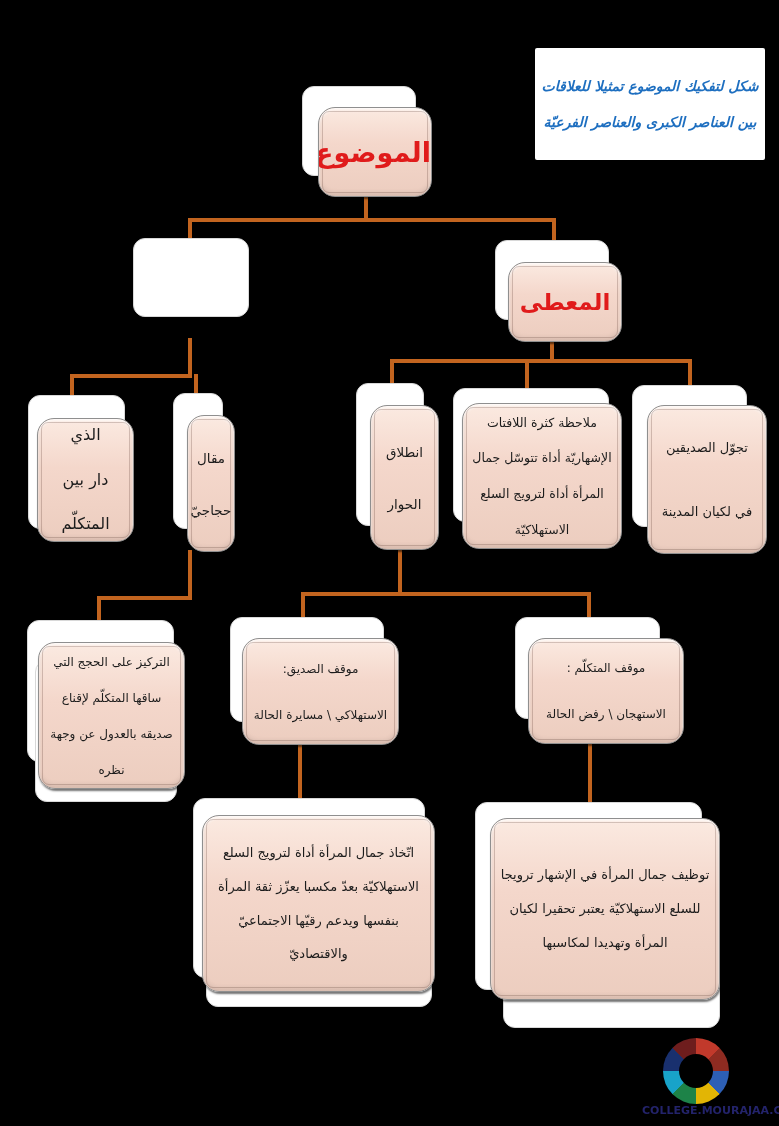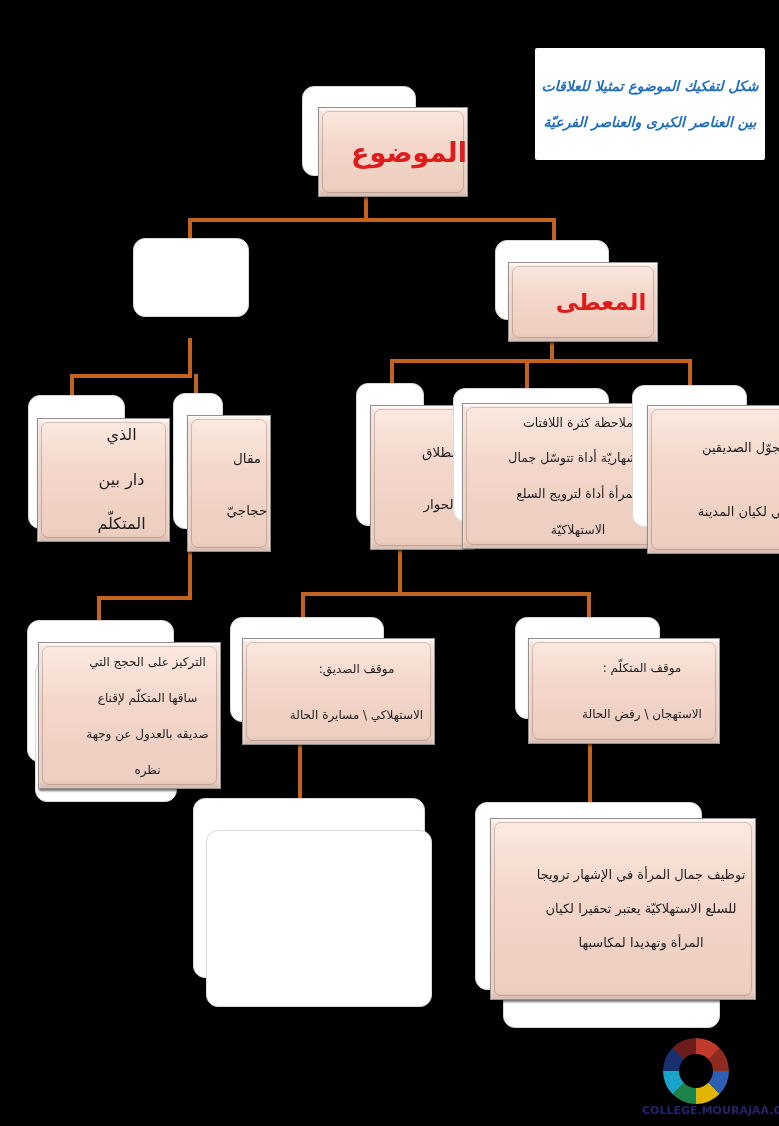--- a/index.html
+++ b/index.html
@@ -9,27 +9,26 @@
   }
   
   .conn{position:absolute;background:var(--connector,#c2641f);}
   
   .shadow{
     position:absolute;background:#fff;border-radius:12px;
     border:1px solid #d8d8d8;
   }
   
   .card{
-    position:absolute;border-radius:0;overflow:hidden;
+    position:absolute;border-radius:17px;overflow:hidden;
     background:linear-gradient(180deg,#fbeae1 0%,var(--card-fill,#f4d7cb) 40%,#eccdbf 100%);
     border:1px solid #8f8f8f;
     box-shadow:inset 0 2px 3px rgba(255,255,255,.85), inset 0 -3px 5px rgba(0,0,0,.10), 1px 2px 2px rgba(0,0,0,.55);
     display:flex;align-items:center;justify-content:center;text-align:center;
     color:#1c1c1c;
-    padding-left:36px;
   }
   .card::before{
     content:"";position:absolute;inset:3px;border:1px solid rgba(90,60,50,.25);
     border-radius:7px;pointer-events:none;
   }
   .card span{position:relative;white-space:pre-line;padding:0 7px;display:block;width:100%;}
   .red{color:var(--heading-red,#e01b1b);font-weight:bold;}
   .t-topic{font-size:27px;}
   .t-branch{font-size:23px;}
   .t-naql{font-size:16px;line-height:2.8;}
@@ -155,20 +154,23 @@
   </div>
 
   <div class="shadow" style="left:515px;top:617px;width:143px;height:100px"></div>
   <div class="card" style="left:528px;top:638px;width:154px;height:104px">
     <span class="t-mawqif">موقف المتكلّم :
 الاستهجان \ رفض الحالة</span>
   </div>
 
   <div class="shadow" style="left:193px;top:798px;width:230px;height:178px"></div>
   <div class="shadow" style="left:206px;top:830px;width:224px;height:175px"></div>
+  <div class="card" style="left:202px;top:815px;width:231px;height:175px">
+    <span class="t-big">اتّخاذ جمال المرأة أداة لترويج السلع الاستهلاكيّة بعدّ مكسبا يعزّز ثقة المرأة بنفسها ويدعم رقيّها الاجتماعيّ والاقتصاديّ</span>
+  </div>
 
   <div class="shadow" style="left:475px;top:802px;width:225px;height:186px"></div>
   <div class="shadow" style="left:503px;top:840px;width:215px;height:186px"></div>
   <div class="card" style="left:490px;top:818px;width:228px;height:180px">
     <span class="t-big">توظيف جمال المرأة في الإشهار ترويجا للسلع الاستهلاكيّة يعتبر تحقيرا لكيان المرأة وتهديدا لمكاسبها</span>
   </div>
 
   <div id="logo">
     <div class="wheel" id="logo-wheel" style="background: conic-gradient(rgb(193, 57, 43) 0deg, rgb(193, 57, 43) 45deg, rgb(142, 43, 33) 45deg, rgb(142, 43, 33) 90deg, rgb(45, 95, 181) 90deg, rgb(45, 95, 181) 135deg, rgb(226, 181, 5) 135deg, rgb(226, 181, 5) 180deg, rgb(29, 131, 72) 180deg, rgb(29, 131, 72) 225deg, rgb(24, 163, 201) 225deg, rgb(24, 163, 201) 270deg, rgb(25, 48, 110) 270deg, rgb(25, 48, 110) 315deg, rgb(110, 29, 29) 315deg, rgb(110, 29, 29) 360deg);"></div>
     <div class="hole"></div>

